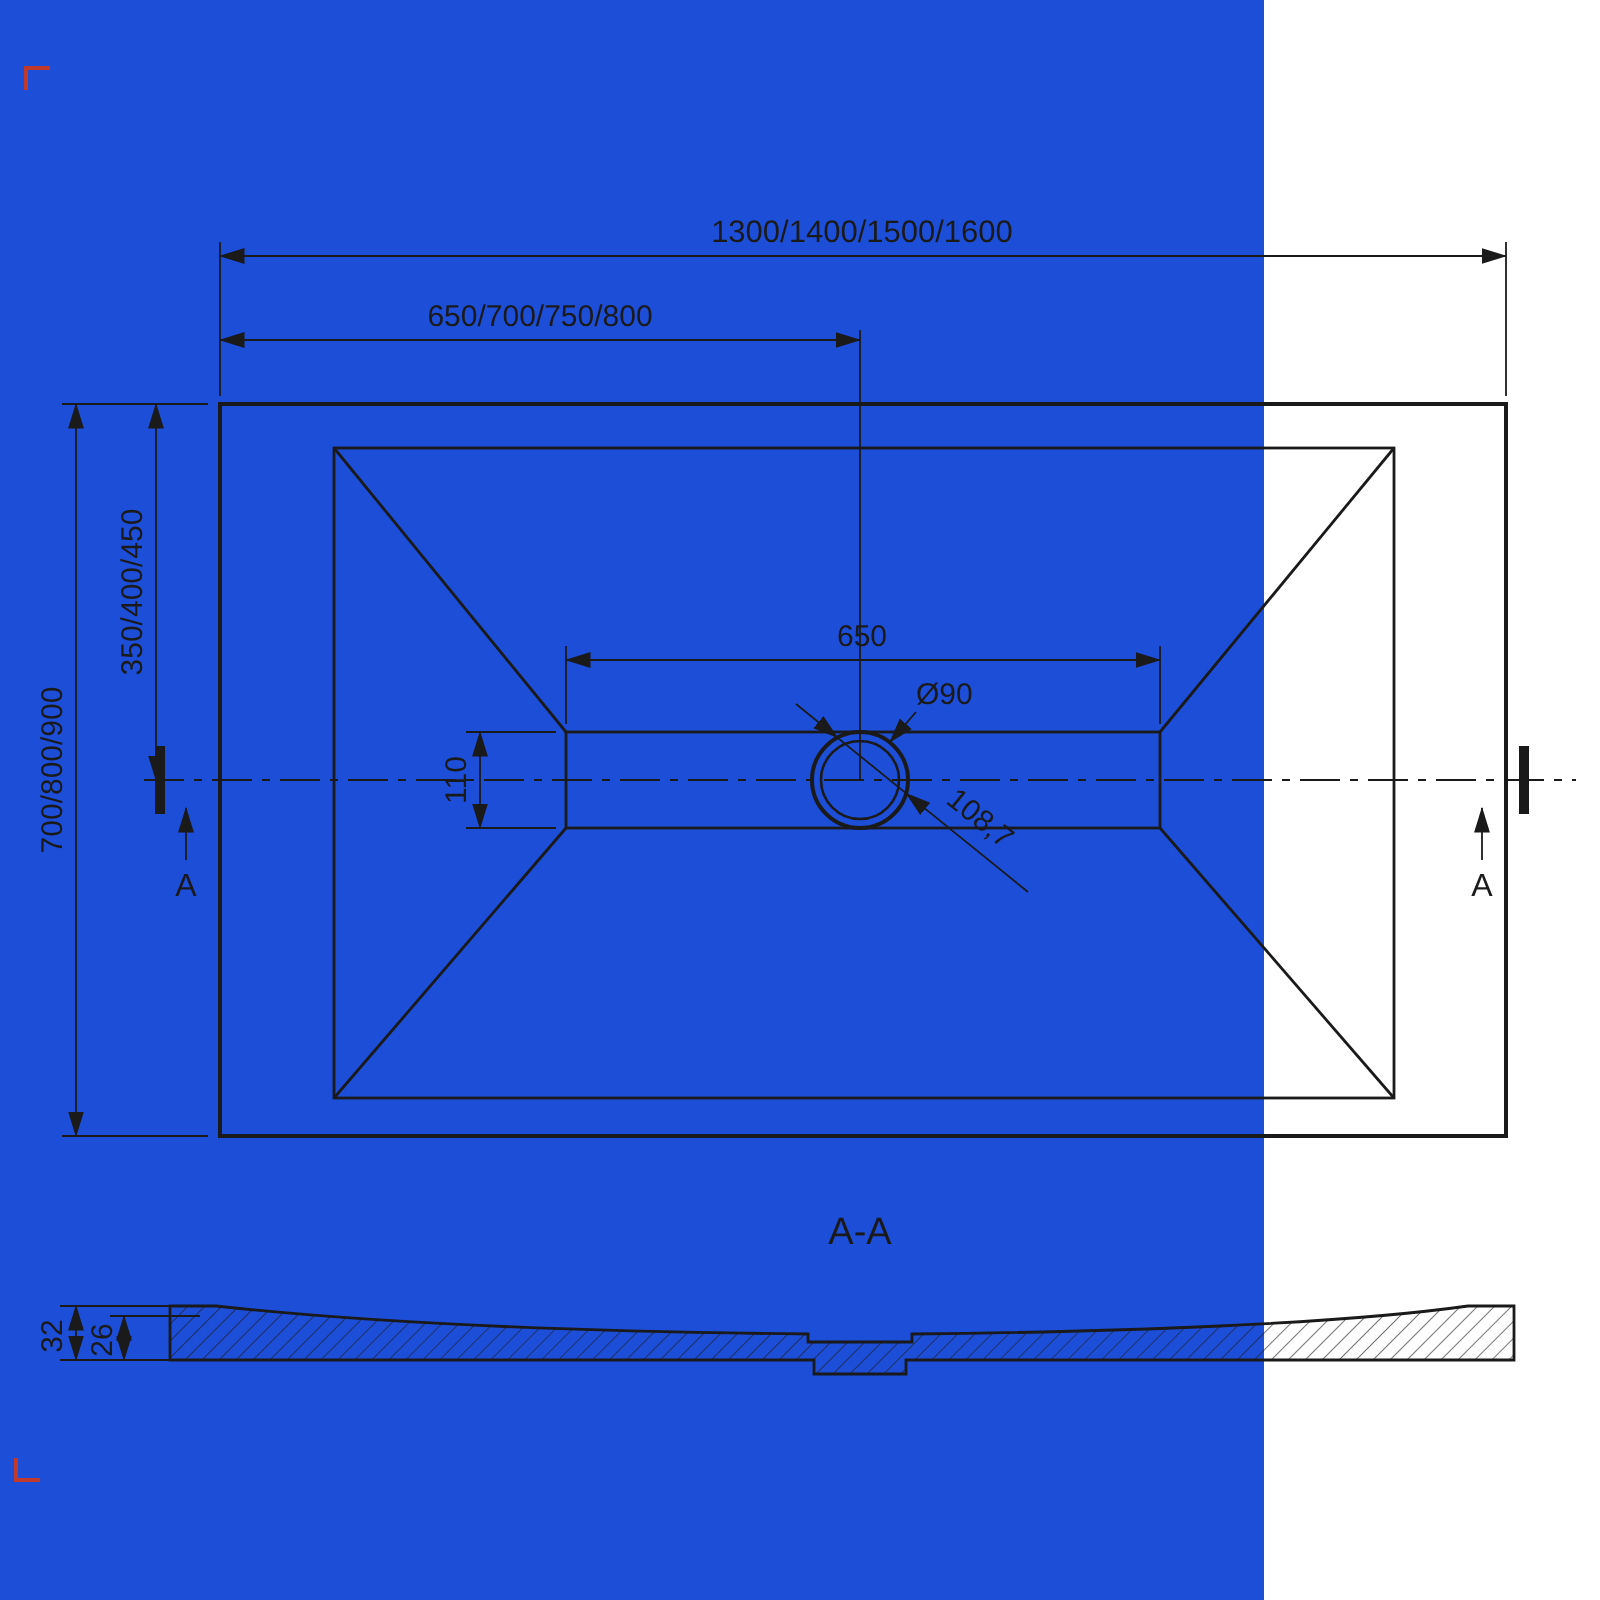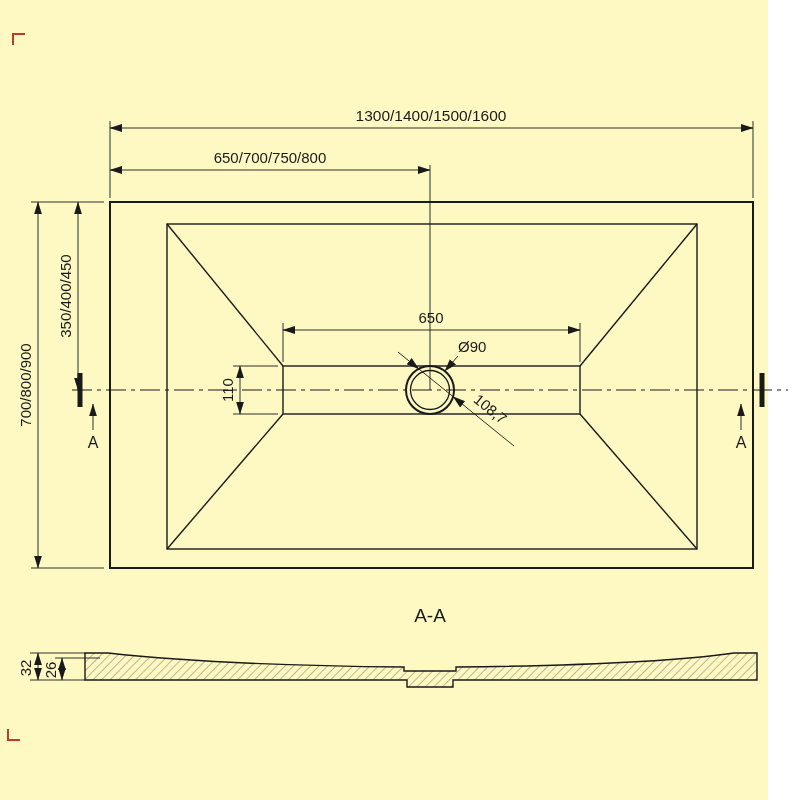--- a/index.html
+++ b/index.html
@@ -1,17 +1,17 @@
 <!DOCTYPE html>
 <html><head>
 <meta charset="utf-8">
 <style>
   html,body{margin:0;padding:0;background:#ffffff;}
   .sheet{
-    width:768px;height:800px;position:relative;background:#fef9c3;
+    width:632px;height:800px;position:relative;background:#1d4ed8;
     font-family:"Liberation Sans", sans-serif;
     text-align:center;
   }
   svg{display:block;}
   text{
     fill:#1a1a1a;
     font-family:"Liberation Sans", sans-serif;
   }
   .dim-label{font-size:15px;}
   .dim-label-lg{font-size:15.5px;}

